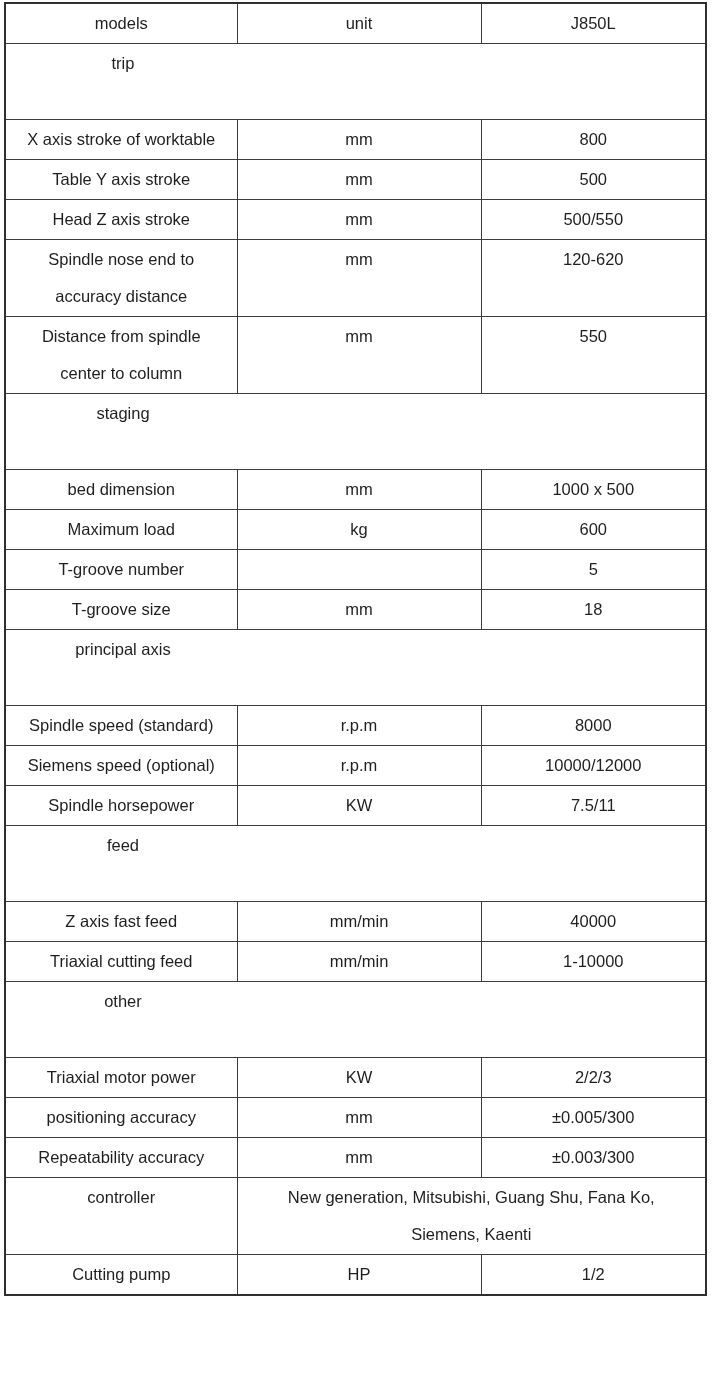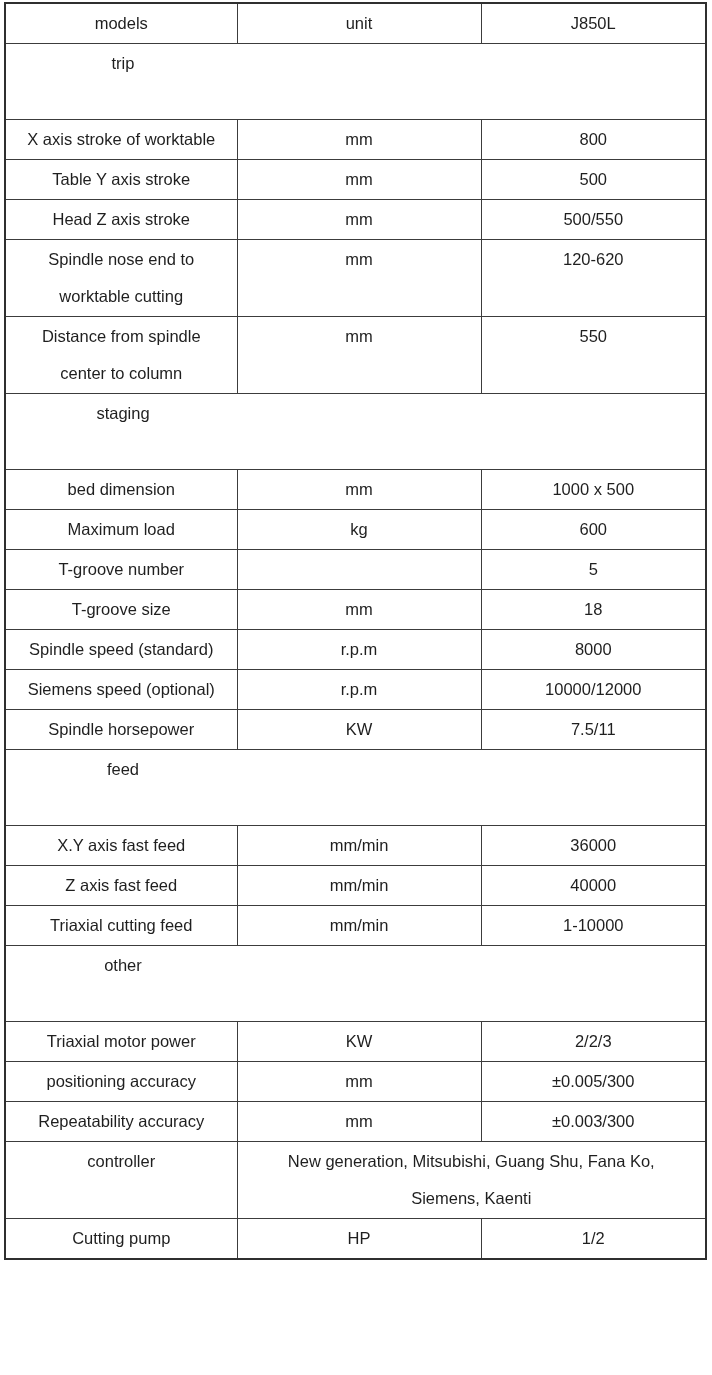--- a/index.html
+++ b/index.html
@@ -95,21 +95,21 @@
             <div class="line">Head Z axis stroke</div>
           </td>
           <td>mm</td>
           <td>
             <div class="line">500/550</div>
           </td>
         </tr>
         <tr class="t">
           <td>
             <div class="line">Spindle nose end to</div>
-            <div class="line">worktable cutting</div>
+            <div class="line">accuracy distance</div>
           </td>
           <td>mm</td>
           <td>
             <div class="line">120-620</div>
           </td>
         </tr>
         <tr class="t">
           <td>
             <div class="line">Distance from spindle</div>
             <div class="line">center to column</div>
@@ -153,20 +153,25 @@
         </tr>
         <tr class="s">
           <td>
             <div class="line">T-groove size</div>
           </td>
           <td>mm</td>
           <td>
             <div class="line">18</div>
           </td>
         </tr>
+        <tr class="t">
+          <td colspan="3" class="section-cell">
+            <div class="section-label">principal axis</div>
+          </td>
+        </tr>
         <tr class="s">
           <td>
             <div class="line">Spindle speed (standard)</div>
           </td>
           <td>r.p.m</td>
           <td>
             <div class="line">8000</div>
           </td>
         </tr>
         <tr class="s">
@@ -183,29 +188,20 @@
             <div class="line">Spindle horsepower</div>
           </td>
           <td>KW</td>
           <td>
             <div class="line">7.5/11</div>
           </td>
         </tr>
         <tr class="t">
           <td colspan="3" class="section-cell">
             <div class="section-label">feed</div>
-          </td>
-        </tr>
-        <tr class="s">
-          <td>
-            <div class="line">X.Y axis fast feed</div>
-          </td>
-          <td>mm/min</td>
-          <td>
-            <div class="line">36000</div>
           </td>
         </tr>
         <tr class="s">
           <td>
             <div class="line">Z axis fast feed</div>
           </td>
           <td>mm/min</td>
           <td>
             <div class="line">40000</div>
           </td>

